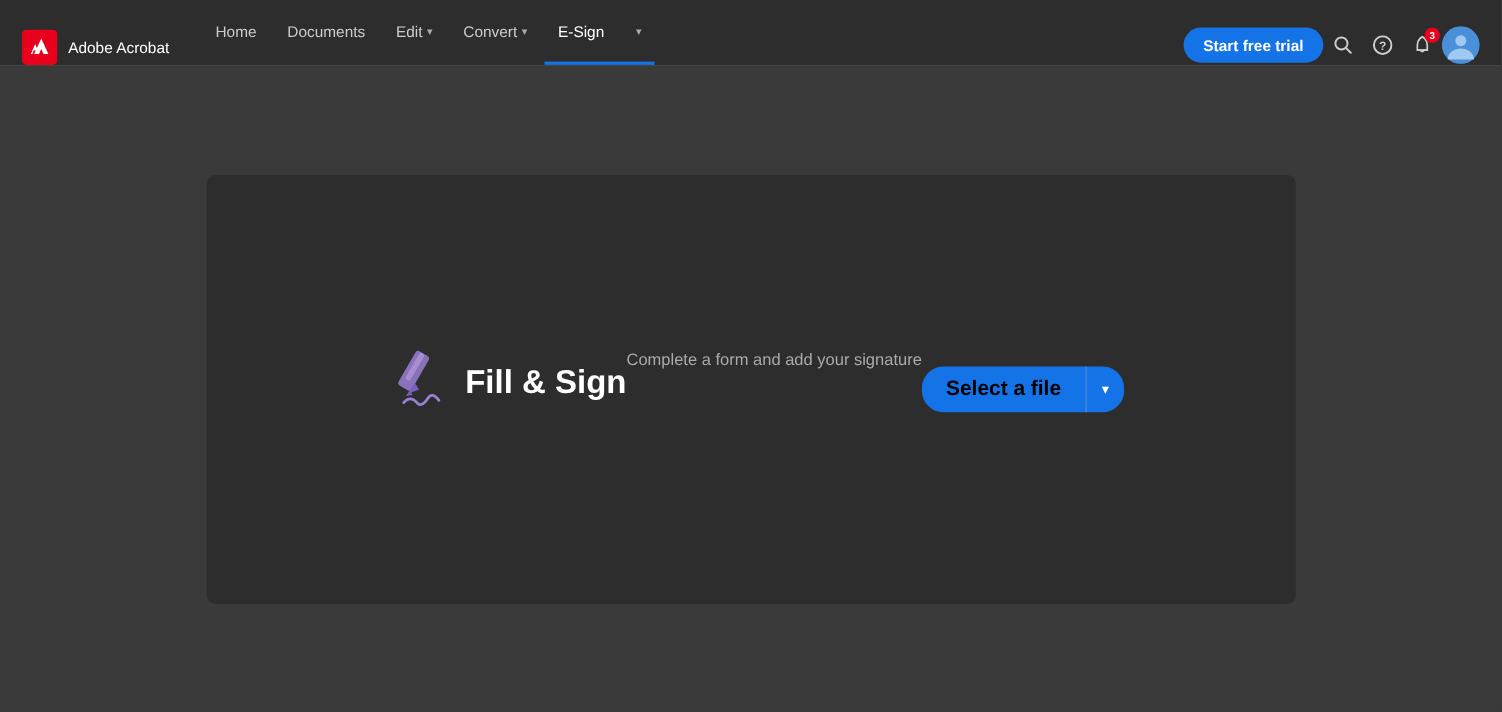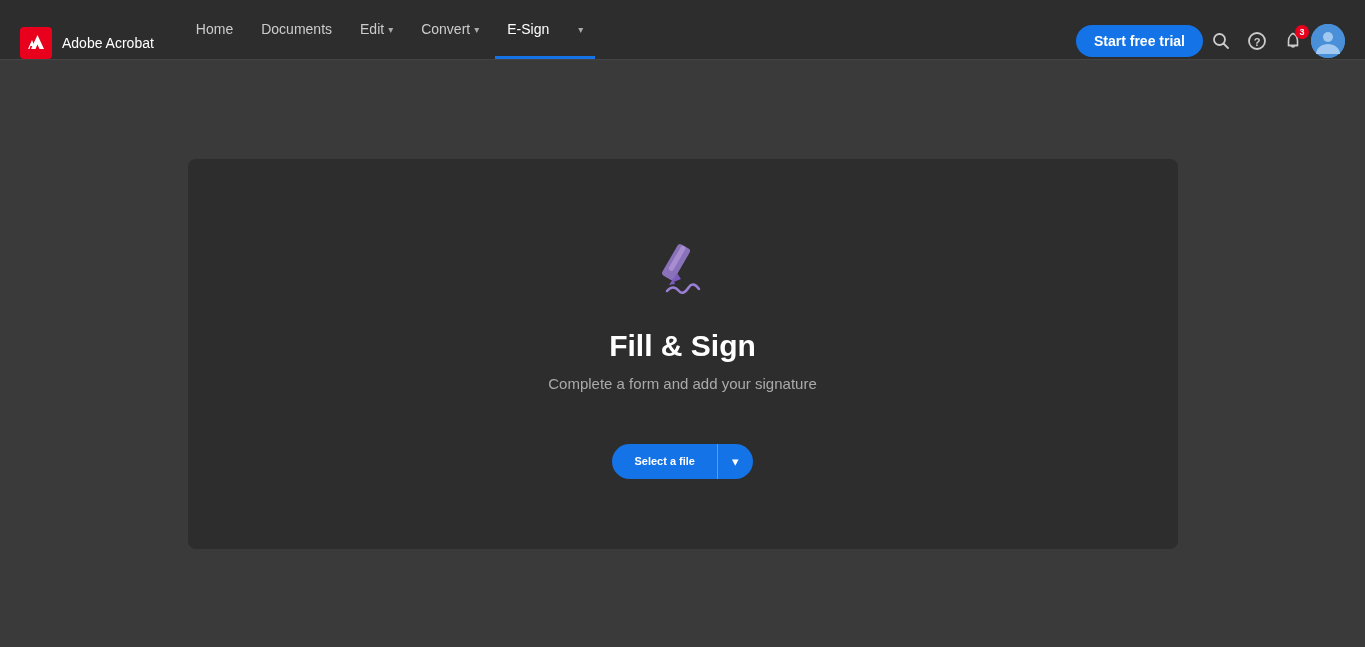--- a/index.html
+++ b/index.html
@@ -166,21 +166,21 @@
       justify-content: center;
     }
 
     
     .card {
       background-color: #2d2d2d;
       border-radius: 8px;
       width: 990px;
       min-height: 390px;
       display: flex;
-      flex-direction: column;
+      flex-direction: row;
       align-items: center;
       justify-content: center;
       padding: 50px 40px;
       gap: 0;
     }
 
     
     .fill-sign-icon {
       width: 80px;
       height: 80px;
@@ -206,24 +206,24 @@
     
     .btn-group {
       display: flex;
       align-items: stretch;
       border-radius: 20px;
       overflow: hidden;
     }
 
     .select-file-btn {
       background-color: #1473e6;
-      color: #ffffff;
+      color: #000000;
       border: none;
       padding: 10px 22px;
-      font-size: 11px;
+      font-size: 19px;
       font-weight: 600;
       cursor: pointer;
       border-right: 1px solid rgba(255,255,255,0.3);
     }
 
     .dropdown-btn {
       background-color: #1473e6;
       color: #fff;
       border: none;
       padding: 10px 14px;

